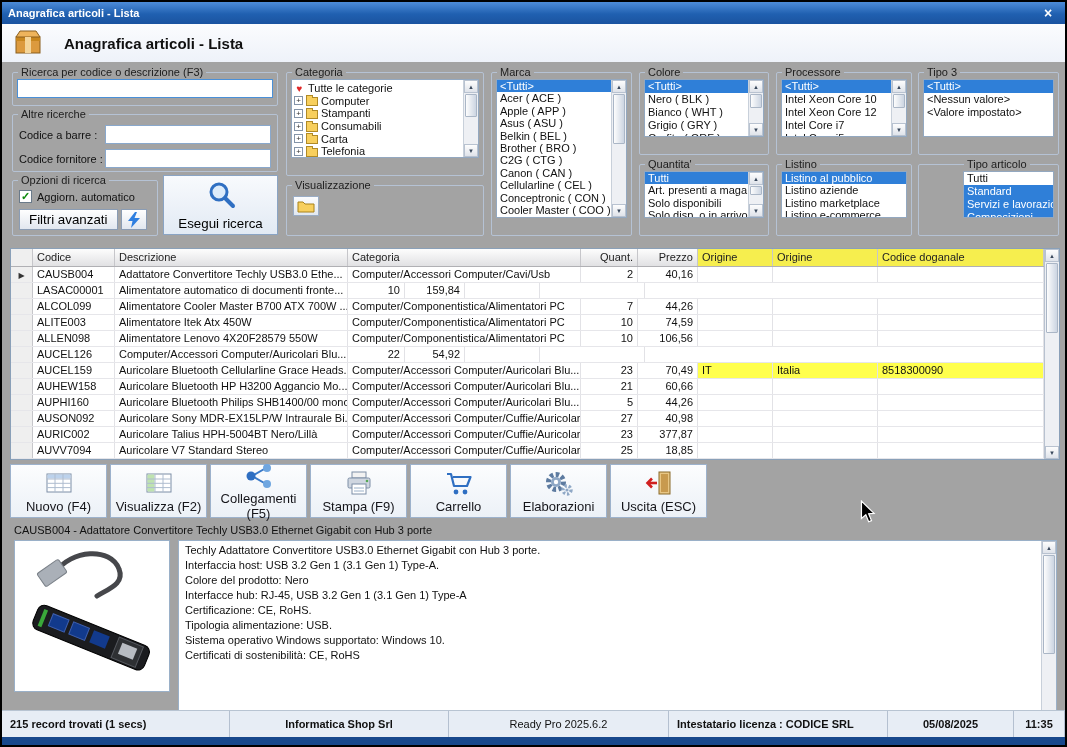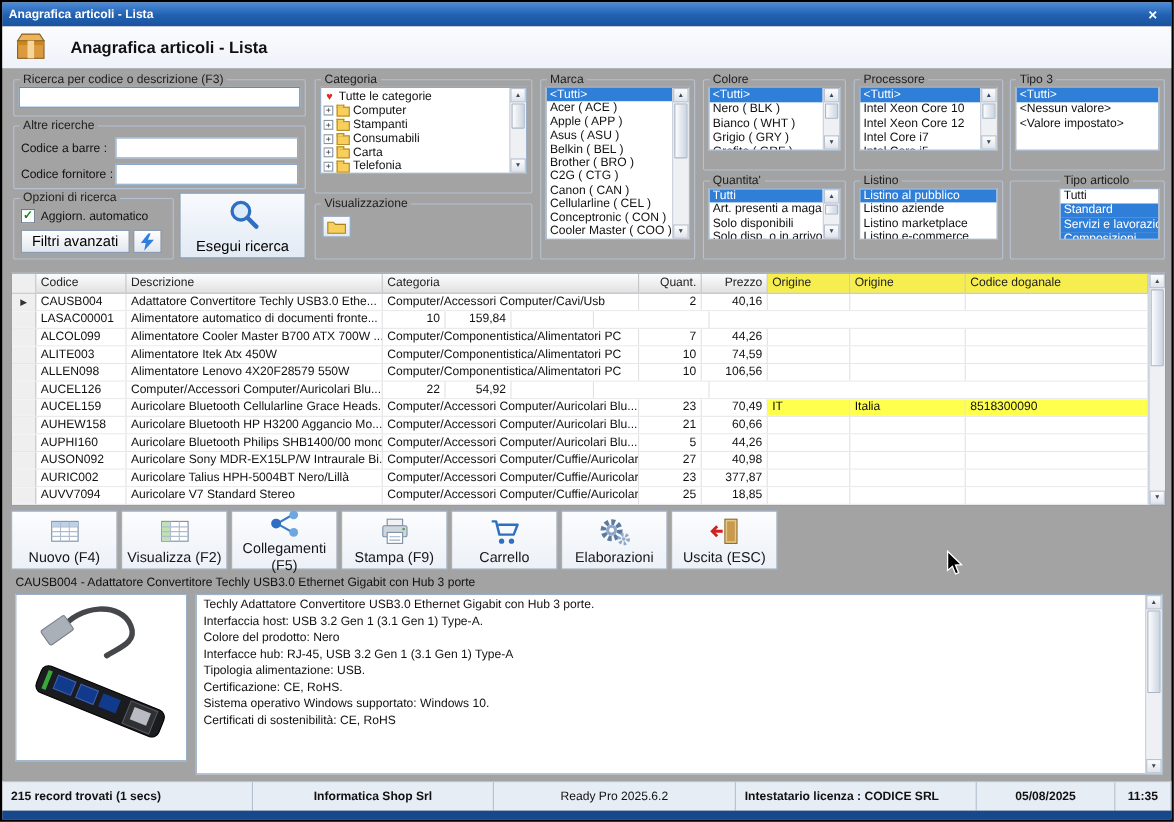--- a/index.html
+++ b/index.html
@@ -118,21 +118,21 @@
   .toolbar { position:absolute; left:8px; top:462px; display:flex; gap:3px; }
   .tbtn { width:97px; height:54px; border:1px solid #9db2cc; background:linear-gradient(#fcfdfe,#ecf1f7);
           display:flex; flex-direction:column; align-items:center; justify-content:center; gap:1px; }
   .ticon { height:30px; display:flex; align-items:center; justify-content:center; }
   .tlabel { font-size:13px; color:#15151a; }
 
   
   .detail-label { position:absolute; left:12px; top:522px; }
   .photo-box { position:absolute; left:12px; top:538px; width:156px; height:152px;
                background:#fff; border:1px solid #9ab0c8; overflow:hidden; }
-  .desc-box { position:absolute; left:176px; top:538px; width:879px; height:164px;
+  .desc-box { position:absolute; left:176px; top:538px; width:879px; height:208px;
               background:#fff; border:1px solid #9ab0c8; display:flex; }
   .desc-lines { flex:1; padding:2px 6px; overflow:hidden; line-height:15px; min-width:0; }
 
   
   .statusbar { position:absolute; left:0; right:0; top:708px; height:27px; background:#e7edf5;
                border-top:1px solid #b8c4d2; display:flex; align-items:stretch; }
   .sb { display:flex; align-items:center; padding:0 8px; border-right:1px solid #b4c0d0;
         white-space:nowrap; overflow:hidden; }
   .sb.b { font-weight:bold; }
   .sb1 { width:228px; }
@@ -700,22 +700,22 @@
     </svg>
   </div>
 
   <div class="desc-box">
     <div class="desc-lines">
 
     <div class="dline">Techly Adattatore Convertitore USB3.0 Ethernet Gigabit con Hub 3 porte.</div>
         <div class="dline">Interfaccia host: USB 3.2 Gen 1 (3.1 Gen 1) Type-A.</div>
         <div class="dline">Colore del prodotto: Nero</div>
         <div class="dline">Interfacce hub: RJ-45, USB 3.2 Gen 1 (3.1 Gen 1) Type-A</div>
+        <div class="dline">Certificazione: CE, RoHS.</div>
         <div class="dline">Tipologia alimentazione: USB.</div>
-        <div class="dline">Certificazione: CE, RoHS.</div>
         <div class="dline">Sistema operativo Windows supportato: Windows 10.</div>
         <div class="dline">Certificati di sostenibilità: CE, RoHS</div>
       </div>
     <div class="vscroll">
       <div class="sbtn">
           <span class="sarrow">▲</span>
         </div>
       <div class="strack">
           <div class="sthumb" style="height:55%;"></div>
         </div>

